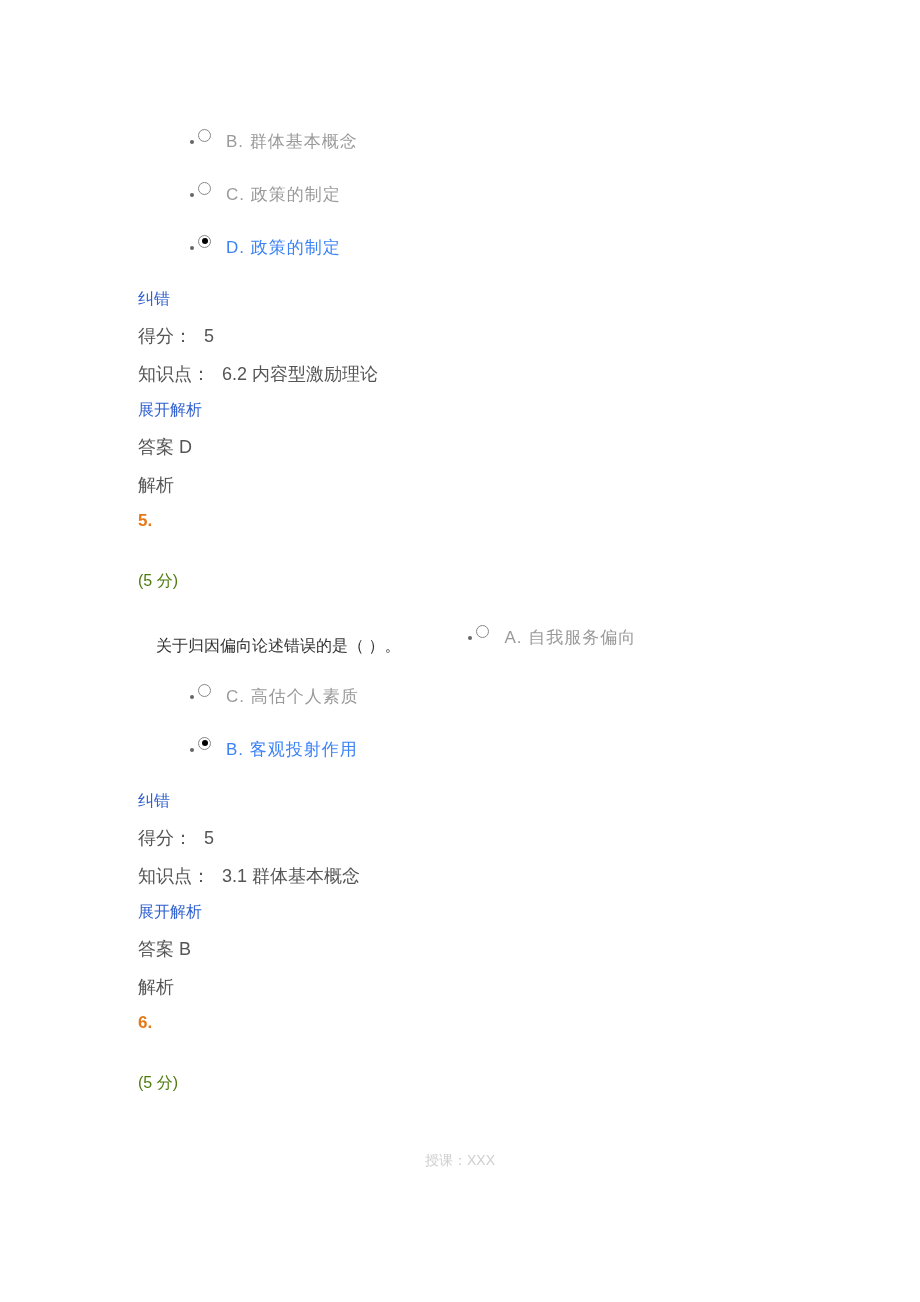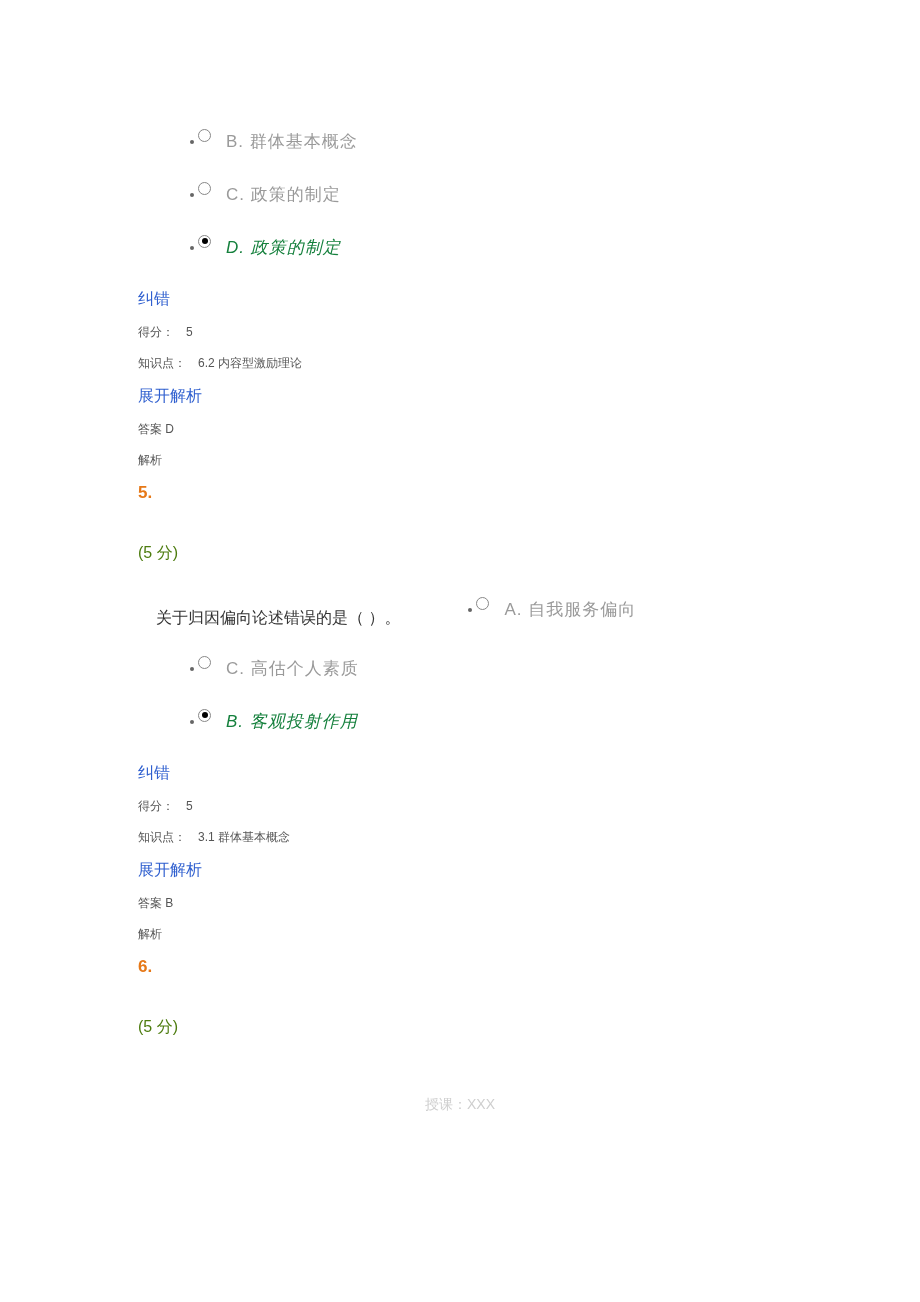--- a/index.html
+++ b/index.html
@@ -56,25 +56,24 @@
       height: 6px;
       border-radius: 50%;
       background: #000;
     }
     .opt-label {
       color: #9a9a9a;
       font-weight: 300;
       letter-spacing: 1px;
     }
     .opt-label.correct {
-      color: #15803d;
-      font-style: italic;
+      color: #3b82f6;
     }
     .link { color: #2f5fcf; margin: 4px 0 10px 0; font-size: 16px; }
-    .info-line { color: #555; margin: 14px 0; font-size: 12px; }
+    .info-line { color: #555; margin: 14px 0; font-size: 18px; }
     .info-line .value { margin-left: 12px; }
     .bold-num { color: #e67817; font-weight: bold; font-size: 17px; margin: 10px 0 40px 0; }
     .points { margin: 0 0 44px 0; font-size: 16px; color: #4d7c0f; }
     .question-row { display: flex; align-items: flex-start; margin-bottom: 28px; }
     .qstem { color: #333; font-size: 16px; margin-left: 18px; }
     .inline-option {
       display: flex;
       align-items: center;
       margin-left: 68px;
     }

